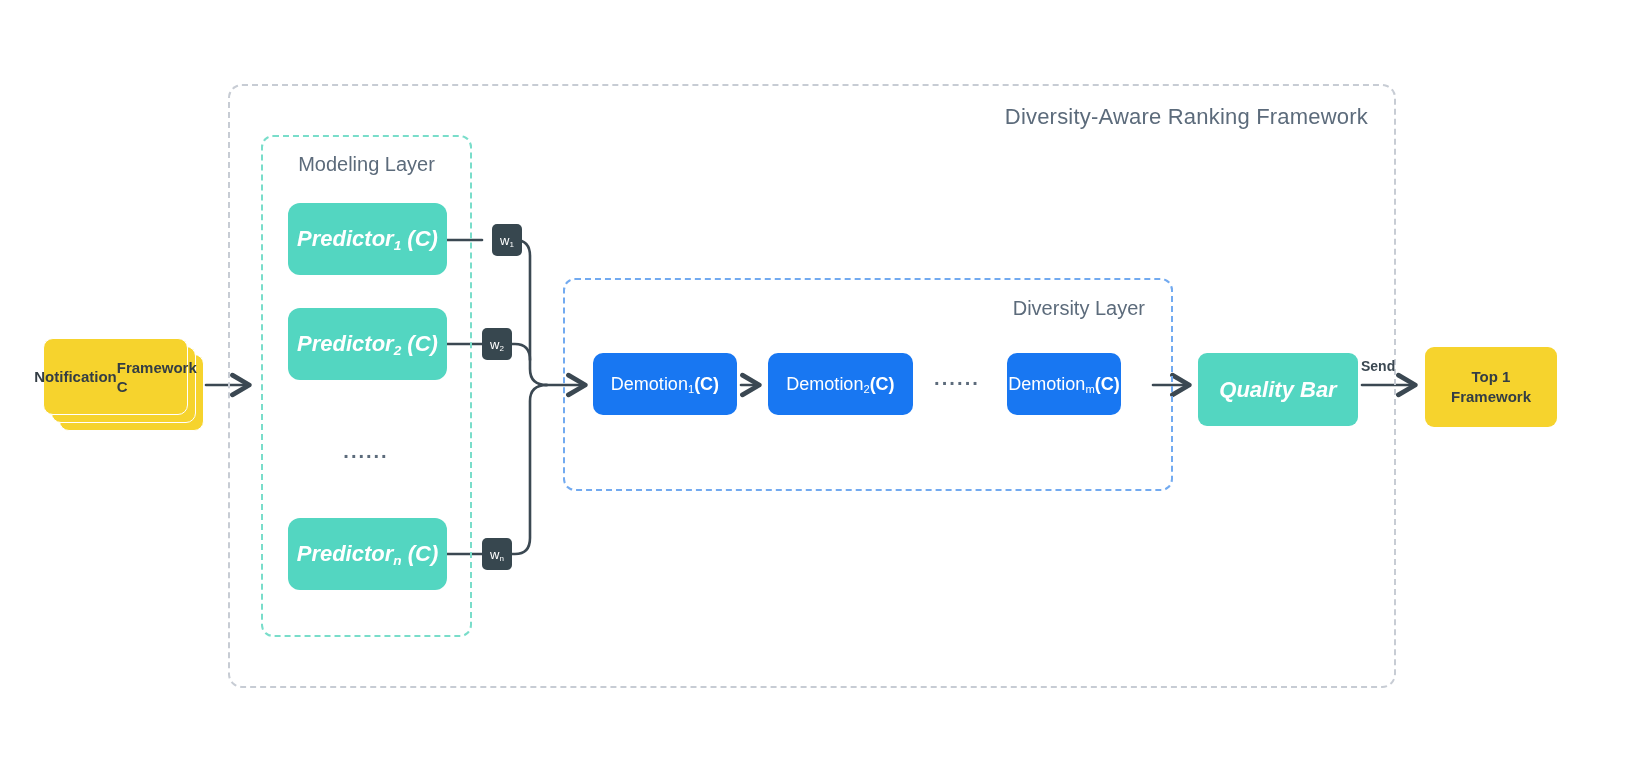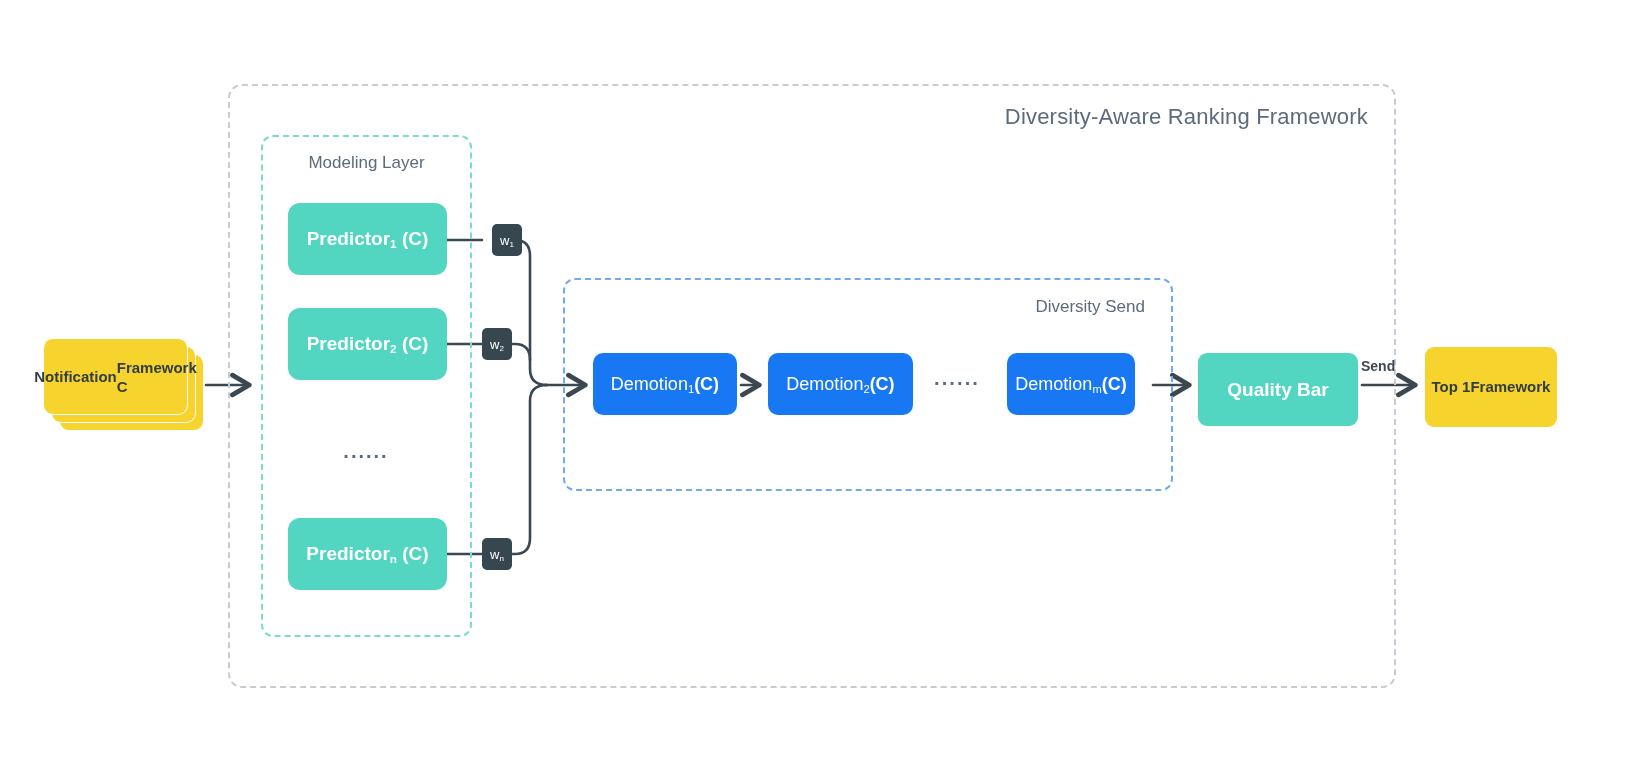--- a/index.html
+++ b/index.html
@@ -6,34 +6,34 @@
     --teal:#53d6c1; --teal-border:#79ddca; --blue:#1877f2; --blue-border:#72aaf0;
     --yellow:#f6d32d; --dark:#37474f; --line:#3b4852; --gray-border:#c7ccd4;
     --slate:#5c6b7b; --darktext:#333d44;
   }
   *{box-sizing:border-box;margin:0;padding:0;}
   body{font-family:"Liberation Sans",sans-serif;background:#fff;}
   .canvas{position:relative;width:1628px;height:774px;background:#fff;overflow:hidden;}
   .abs{position:absolute;}
   .dashed-box{position:absolute;border:2px dashed var(--gray-border);border-radius:14px;}
   .framework-title{position:absolute;top:18px;right:26px;font-size:22px;color:var(--slate);font-weight:500;letter-spacing:.2px;}
-  .layer-label{position:absolute;font-size:17px;color:var(--slate);font-weight:500;}
+  .layer-label{position:absolute;font-size:20px;color:var(--slate);font-weight:500;}
   .modeling{border-color:var(--teal-border);border-radius:12px;}
   .diversity{border-color:var(--blue-border);border-radius:12px;}
   .node{position:absolute;display:flex;align-items:center;justify-content:center;color:#fff;text-align:center;}
-  .teal-box{background:var(--teal);border-radius:12px;font-size:19px;font-weight:600;}
+  .teal-box{background:var(--teal);border-radius:12px;font-size:22px;font-weight:600;font-style:italic;}
   .blue-box{background:var(--blue);border-radius:10px;font-size:18px;font-weight:500;}
   .blue-box .bold, .teal-box .bold{font-weight:700;}
   .weight{background:var(--dark);border-radius:5px;font-size:13px;font-weight:500;}
   sub{font-size:.62em;vertical-align:-.28em;line-height:0;}
   .dots{position:absolute;color:var(--slate);font-weight:700;text-align:center;letter-spacing:2px;}
   .card{position:absolute;width:145px;height:77px;background:var(--yellow);border-radius:10px;border:1.5px solid #fff;}
   .card-text{display:flex;flex-direction:row;align-items:center;justify-content:center;width:100%;height:100%;
     color:var(--darktext);font-size:15px;font-weight:600;line-height:19px;}
-  .yellow-node{position:absolute;background:var(--yellow);border-radius:9px;display:flex;
+  .yellow-node{position:absolute;background:var(--yellow);border-radius:9px;display:flex;flex-direction:column;
     align-items:center;justify-content:center;color:var(--darktext);font-size:15px;font-weight:600;line-height:20px;}
   .send{position:absolute;font-size:14px;font-weight:600;color:var(--line);text-align:left;}
   svg.wires{position:absolute;left:0;top:0;pointer-events:none;}
   svg.wires path{stroke:var(--line);stroke-width:2.6;fill:none;stroke-linecap:round;}
   svg.wires .head{stroke-width:1.8;stroke-linejoin:round;}
 </style>
 </head>
 <body>
 
 <div class="canvas">
@@ -80,31 +80,31 @@
     <span><span>w</span><sub>1</sub></span>
   </div>
   <div class="node weight" style="left:482px;top:328px;width:30px;height:32px;">
     <span><span>w</span><sub>2</sub></span>
   </div>
   <div class="node weight" style="left:482px;top:538px;width:30px;height:32px;">
     <span><span>w</span><sub>n</sub></span>
   </div>
 
   <div class="dashed-box diversity" style="left:563px;top:278px;width:610px;height:213px;">
-    <div class="layer-label" style="top:17px;right:26px;">Diversity Send</div>
+    <div class="layer-label" style="top:17px;right:26px;">Diversity Layer</div>
   </div>
 
   <div class="node blue-box" style="left:593px;top:353px;width:144px;height:62px;">
     <span><span>Demotion</span><sub>1</sub><span class="bold">(C)</span></span>
   </div>
   <div class="node blue-box" style="left:768px;top:353px;width:145px;height:62px;">
     <span><span>Demotion</span><sub>2</sub><span class="bold">(C)</span></span>
   </div>
   <div class="dots" style="left:927px;top:372px;width:60px;font-size:20px;letter-spacing:1px;">······</div>
-  <div class="node blue-box" style="left:1007px;top:353px;width:128px;height:62px;">
+  <div class="node blue-box" style="left:1007px;top:353px;width:114px;height:62px;">
     <span><span>Demotion</span><sub>m</sub><span class="bold">(C)</span></span>
   </div>
 
   <div class="node teal-box" style="left:1198px;top:353px;width:160px;height:73px;border-radius:9px;">
     <span>Quality Bar</span>
   </div>
 
   <div class="send" style="left:1361px;top:358px;width:60px;">Send</div>
 
   <div class="abs" style="left:43px;top:338px;width:163px;height:95px;">

